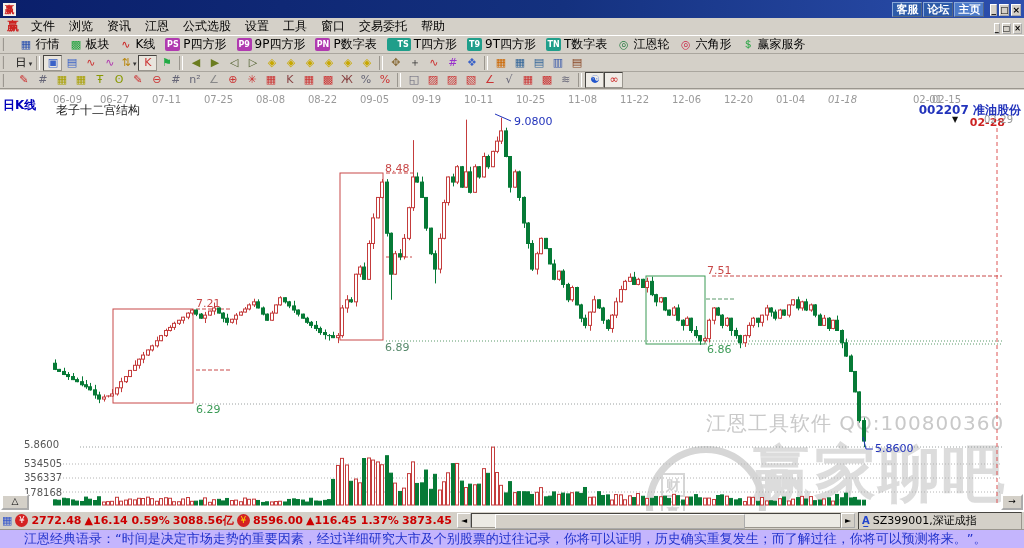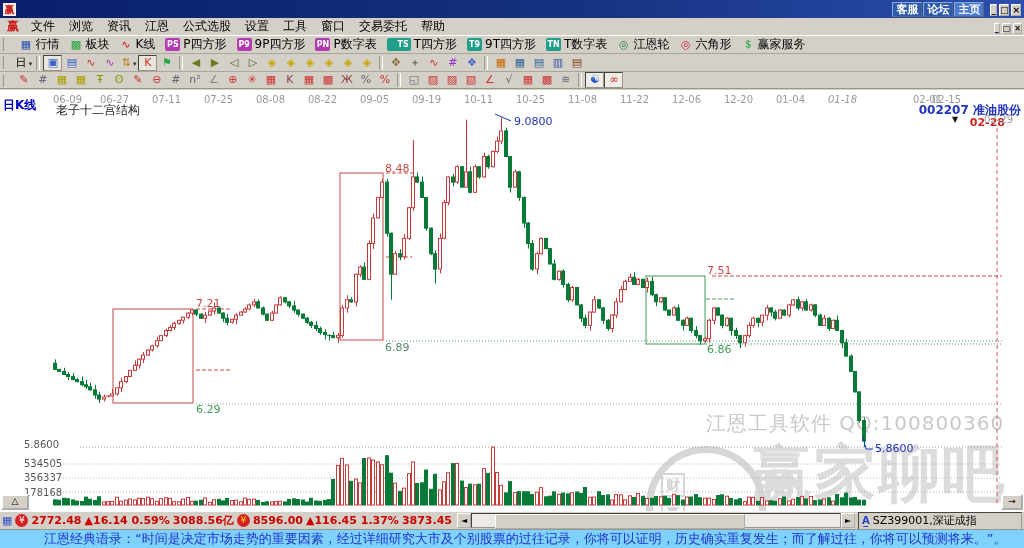--- a/index.html
+++ b/index.html
@@ -78,23 +78,23 @@
   .sb-arrow{width:14px;height:15px;background:#d4d0c8;border:1px outset #fff;font-size:8px;
     line-height:13px;text-align:center;box-sizing:border-box;}
   .sb-track{width:370px;height:15px;background:#eceae4;border:1px inset #9a968e;
     box-sizing:border-box;position:relative;}
   .sb-thumb{position:absolute;left:23px;top:0;width:248px;height:13px;background:#d4d0c8;
     border:1px outset #fff;}
   .sb-panel{flex:1;height:16px;border:1px inset #9a968e;display:flex;align-items:center;gap:3px;
     padding:0 3px;font-size:11px;background:#d4d0c8;white-space:nowrap;}
   .sb-a{color:#2244cc;font-weight:bold;font-size:10px;}
   
-  .quotebar{position:absolute;top:529px;left:0;width:1024px;height:19px;background:#7dd3fc;
+  .quotebar{position:absolute;top:529px;left:0;width:1024px;height:19px;background:#c4b5fd;
     border-top:1px solid #9a968e;font-size:13px;color:#2233cc;display:flex;align-items:center;
-    padding-left:44px;box-sizing:border-box;white-space:nowrap;}
+    padding-left:24px;box-sizing:border-box;white-space:nowrap;}
 </style>
 </head>
 <body>
 
 <div class="screen">
 
   <div class="titlebar">
     <span class="tb-logo">赢</span>
     <span class="tb-spacer"></span>
     <span id="tb-buttons"><span class="tb-btn">客服</span><span class="tb-btn">论坛</span><span class="tb-btn home">主页</span></span>

